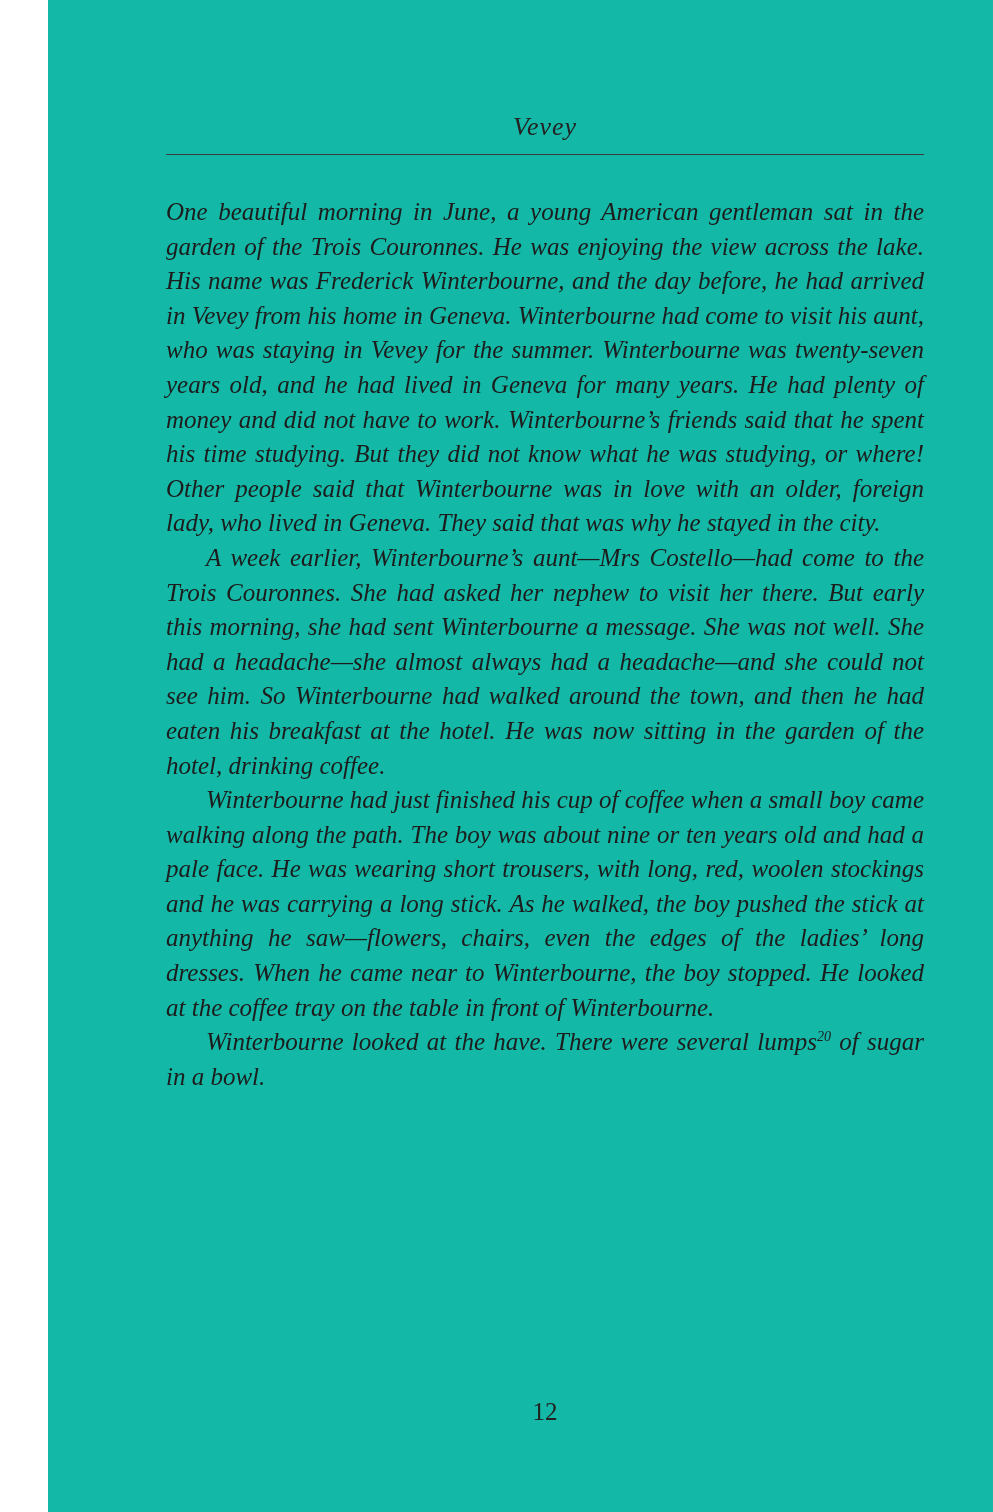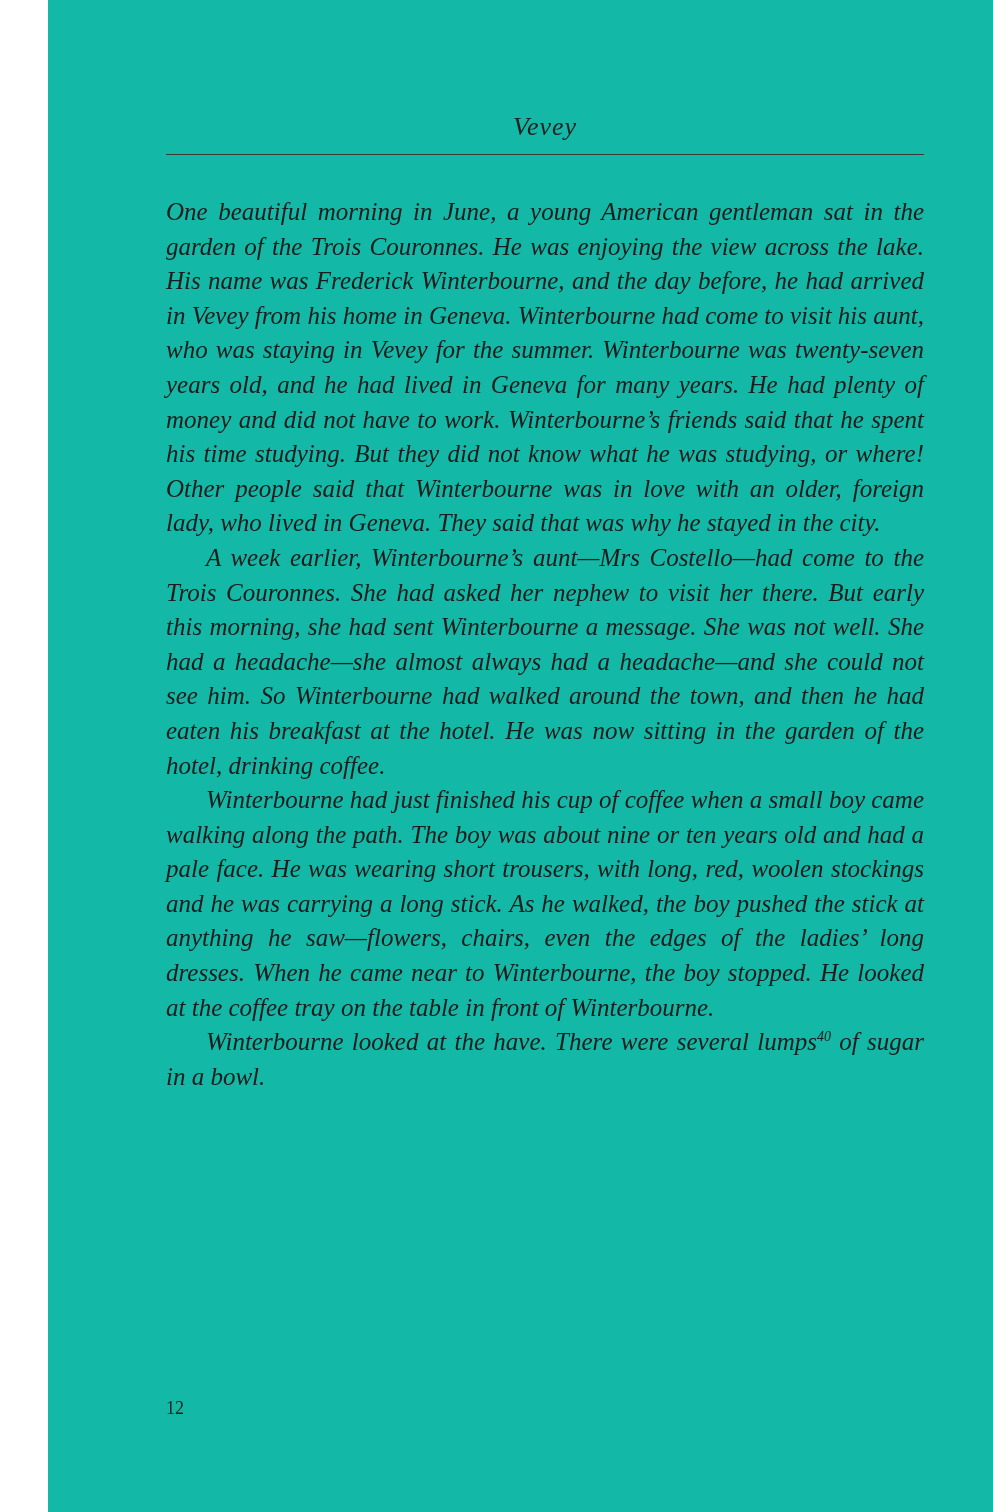--- a/index.html
+++ b/index.html
@@ -56,21 +56,22 @@
   .para sup {
     font-size: 14px;
     line-height: 0;
     vertical-align: super;
   }
   .page-number {
     position: absolute;
     left: 118px;
     width: 758px;
     top: 1398px;
-    font-size: 18px;
+    text-align: center;
+    font-size: 25px;
     color: #222222;
   }
 </style>
 </head>
 <body>
 
 <div class="page">
 
   <div class="text-block">
 
@@ -80,20 +81,20 @@
 
     <div class="page-body">
 
       <p class="para">One beautiful morning in June, a young American gentleman sat in the garden of the Trois Couronnes. He was enjoying the view across the lake. His name was Frederick Winterbourne, and the day before, he had arrived in Vevey from his home in Geneva. Winterbourne had come to visit his aunt, who was staying in Vevey for the summer. Winterbourne was twenty-seven years old, and he had lived in Geneva for many years. He had plenty of money and did not have to work. Winterbourne’s friends said that he spent his time studying. But they did not know what he was studying, or where! Other people said that Winterbourne was in love with an older, foreign lady, who lived in Geneva. They said that was why he stayed in the city.</p>
 
       <p class="para indent">A week earlier, Winterbourne’s aunt—Mrs Costello—had come to the Trois Couronnes. She had asked her nephew to visit her there. But early this morning, she had sent Winterbourne a message. She was not well. She had a headache—she almost always had a headache—and she could not see him. So Winterbourne had walked around the town, and then he had eaten his breakfast at the hotel. He was now sitting in the garden of the hotel, drinking coffee.</p>
 
       <p class="para indent">Winterbourne had just finished his cup of coffee when a small boy came walking along the path. The boy was about nine or ten years old and had a pale face. He was wearing short trousers, with long, red, woolen stockings and he was carrying a long stick. As he walked, the boy pushed the stick at anything he saw—flowers, chairs, even the edges of the ladies’ long dresses. When he came near to Winterbourne, the boy stopped. He looked at the coffee tray on the table in front of Winterbourne.</p>
 
 
-      <p class="para indent"><span>Winterbourne looked at the have. There were several lumps</span><sup>40</sup><span> of sugar in a bowl.</span></p>
+      <p class="para indent"><span>Winterbourne looked at the have. There were several lumps</span><sup>20</sup><span> of sugar in a bowl.</span></p>
 
     </div>
   </div>
 
   <div class="page-number">12</div>
 
 </div>
 
 </body></html>

